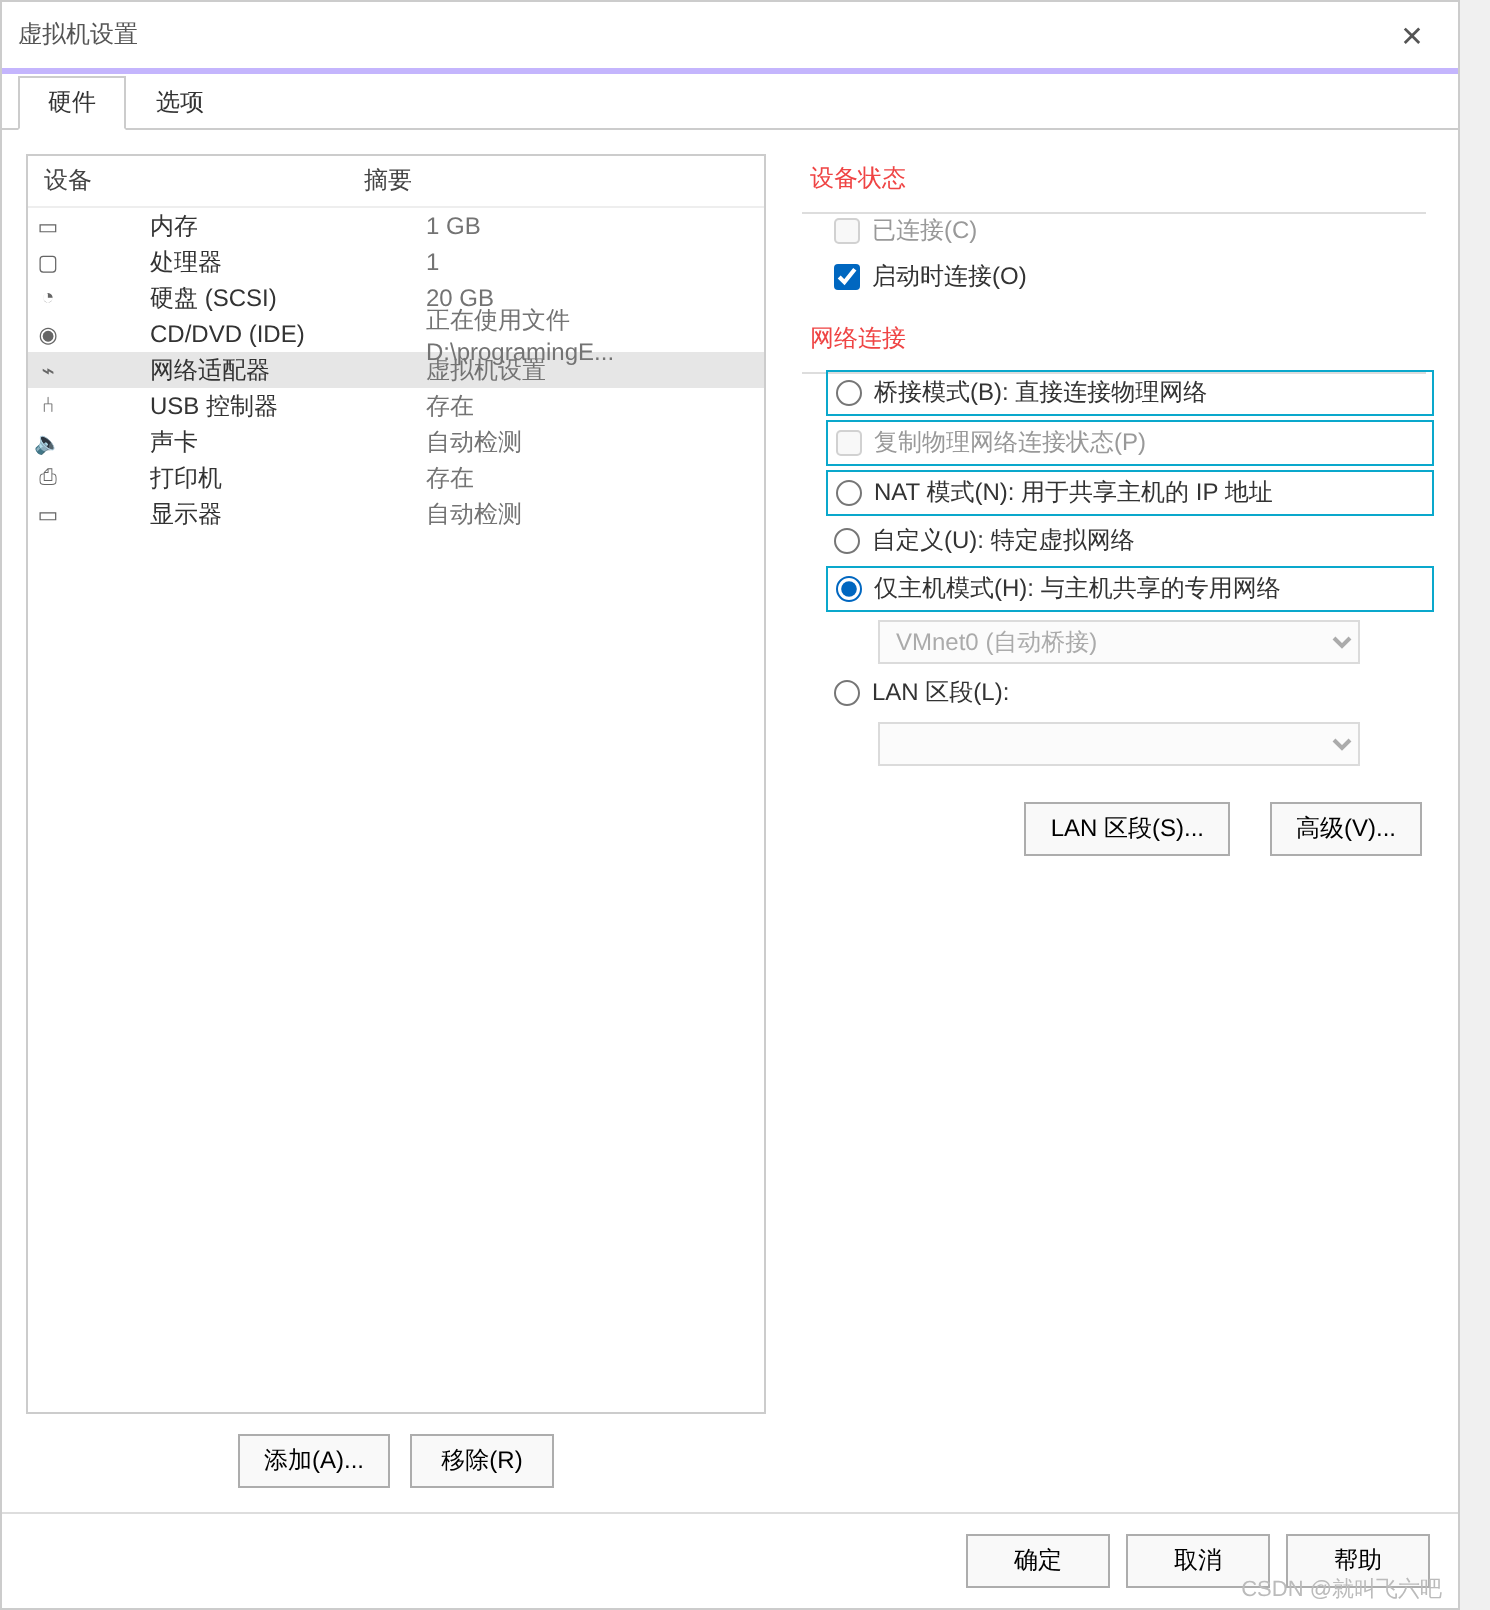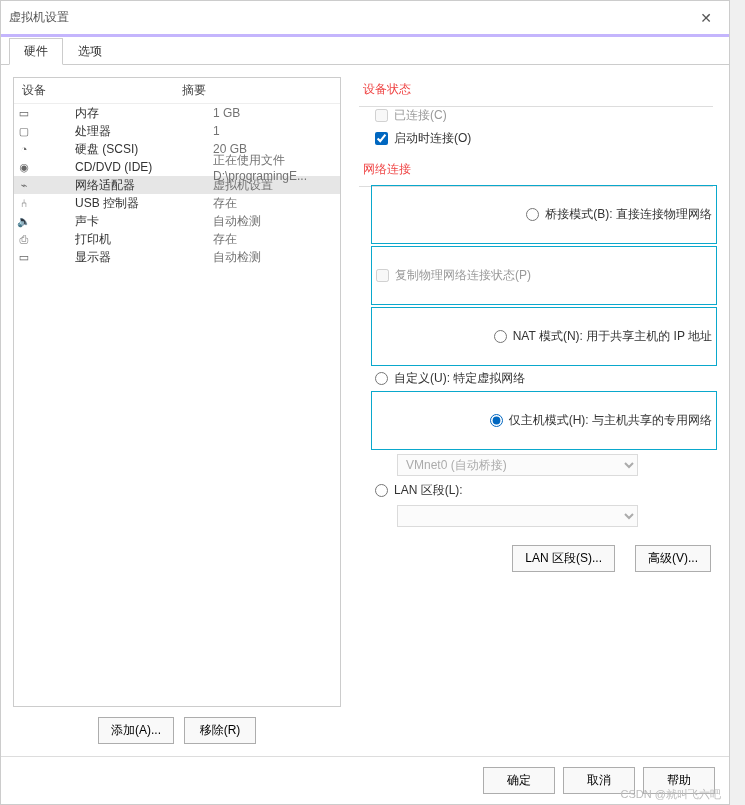--- a/index.html
+++ b/index.html
@@ -5,41 +5,41 @@
 * { box-sizing: border-box; margin: 0; padding: 0; }
 body { font-family: "Microsoft YaHei", "Segoe UI", sans-serif; font-size: 12px; background: #f0f0f0; color: #333; }
 .dialog { width: 730px; height: 805px; background: #fff; border: 1px solid #ccc; position: relative; display: flex; flex-direction: column; }
 .titlebar { height: 36px; display: flex; align-items: center; padding: 0 8px; border-bottom: 3px solid #c4b5fd; background: #fff; }
 .titlebar-title { flex: 1; font-size: 12px; color: #555; }
 .titlebar-close { width: 30px; height: 20px; display: flex; align-items: center; justify-content: center; color: #555; cursor: pointer; font-size: 14px; }
 .tabs { display: flex; height: 28px; border-bottom: 1px solid #ccc; padding-left: 8px; }
 .tab { padding: 4px 14px; border: 1px solid transparent; border-bottom: none; cursor: pointer; position: relative; top: 1px; }
 .tab.active { background: #fff; border-color: #ccc; border-bottom: 1px solid #fff; }
 .content { flex: 1; display: flex; padding: 12px; gap: 14px; }
-.left-pane { width: 328px; display: flex; flex-direction: column; }
+.left-pane { width: 370px; display: flex; flex-direction: column; }
 .device-list { flex: 1; border: 1px solid #ccc; background: #fff; }
 .list-header { display: flex; border-bottom: 1px solid #eee; font-weight: normal; color: #444; }
 .list-header div { padding: 4px 8px; }
 .col-dev { width: 160px; }
 .col-sum { flex: 1; }
 .list-body { }
 .row { display: flex; align-items: center; height: 18px; cursor: pointer; }
 .row.selected { background: #e6e6e6; }
 .row .ico { width: 20px; display: flex; align-items: center; justify-content: center; color: #666; font-size: 11px; }
 .row .dev { width: 140px; padding-left: 2px; margin-left: 39px; }
 .row .sum { flex: 1; color: #737373; }
 .left-footer { display: flex; gap: 10px; justify-content: center; margin-top: 10px; }
 .btn { min-width: 72px; padding: 4px 12px; border: 1px solid #adadad; background: #f9f9f9; cursor: pointer; font-size: 12px; }
 .right-pane { flex: 1; display: flex; flex-direction: column; gap: 14px; padding-top: 4px; }
 .group { border: none; padding: 0 4px; }
 .group-title { color: #ef4444; margin-bottom: 8px; padding-left: 4px; }
 .group-body { padding-left: 16px; display: flex; flex-direction: column; gap: 6px; }
 .chk, .rad { display: flex; align-items: center; gap: 6px; cursor: pointer; }
 .chk input, .rad input { width: 13px; height: 13px; cursor: pointer; }
-.rad.hi { border: 1px solid #0aa8cc; padding: 20px 4px; margin: -2px -4px; justify-content: flex-end; }
+.rad.hi { border: 1px solid #0aa8cc; padding: 2px 4px; margin: -2px -4px; }
 .sub { padding-left: 22px; color: #888; display: flex; align-items: center; gap: 6px; }
 .sub input[type="checkbox"] { accent-color: #888; }
 .select-row { padding-left: 22px; }
 select { width: 241px; padding: 2px 4px; font-size: 12px; border: 1px solid #ccc; background: #fafafa; color: #888; }
 .right-footer { margin-top: 4px; display: flex; gap: 20px; justify-content: flex-end; padding-right: 6px; }
 hr.sep { border: none; border-top: 1px solid #ddd; margin: 2px 0 0; }
 .dialog-footer { border-top: 1px solid #ddd; padding: 10px 14px; display: flex; justify-content: flex-end; gap: 8px; }
 .watermark { position: absolute; right: 8px; bottom: 2px; color: #bbb; font-size: 11px; }
 input[type="checkbox"]:checked { accent-color: #0067c0; }
 input[type="radio"]:checked { accent-color: #0067c0; }

